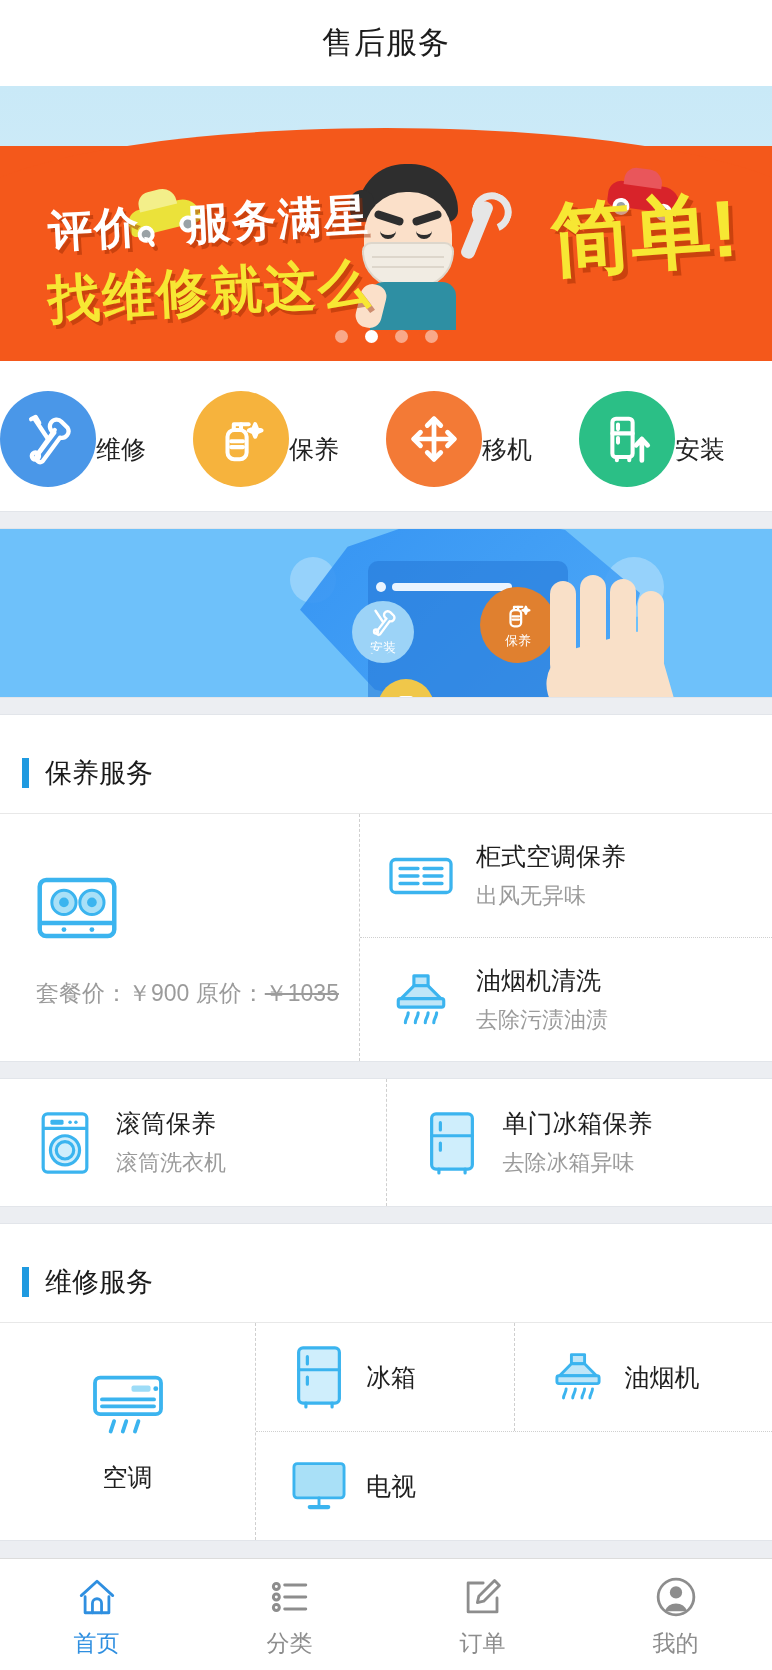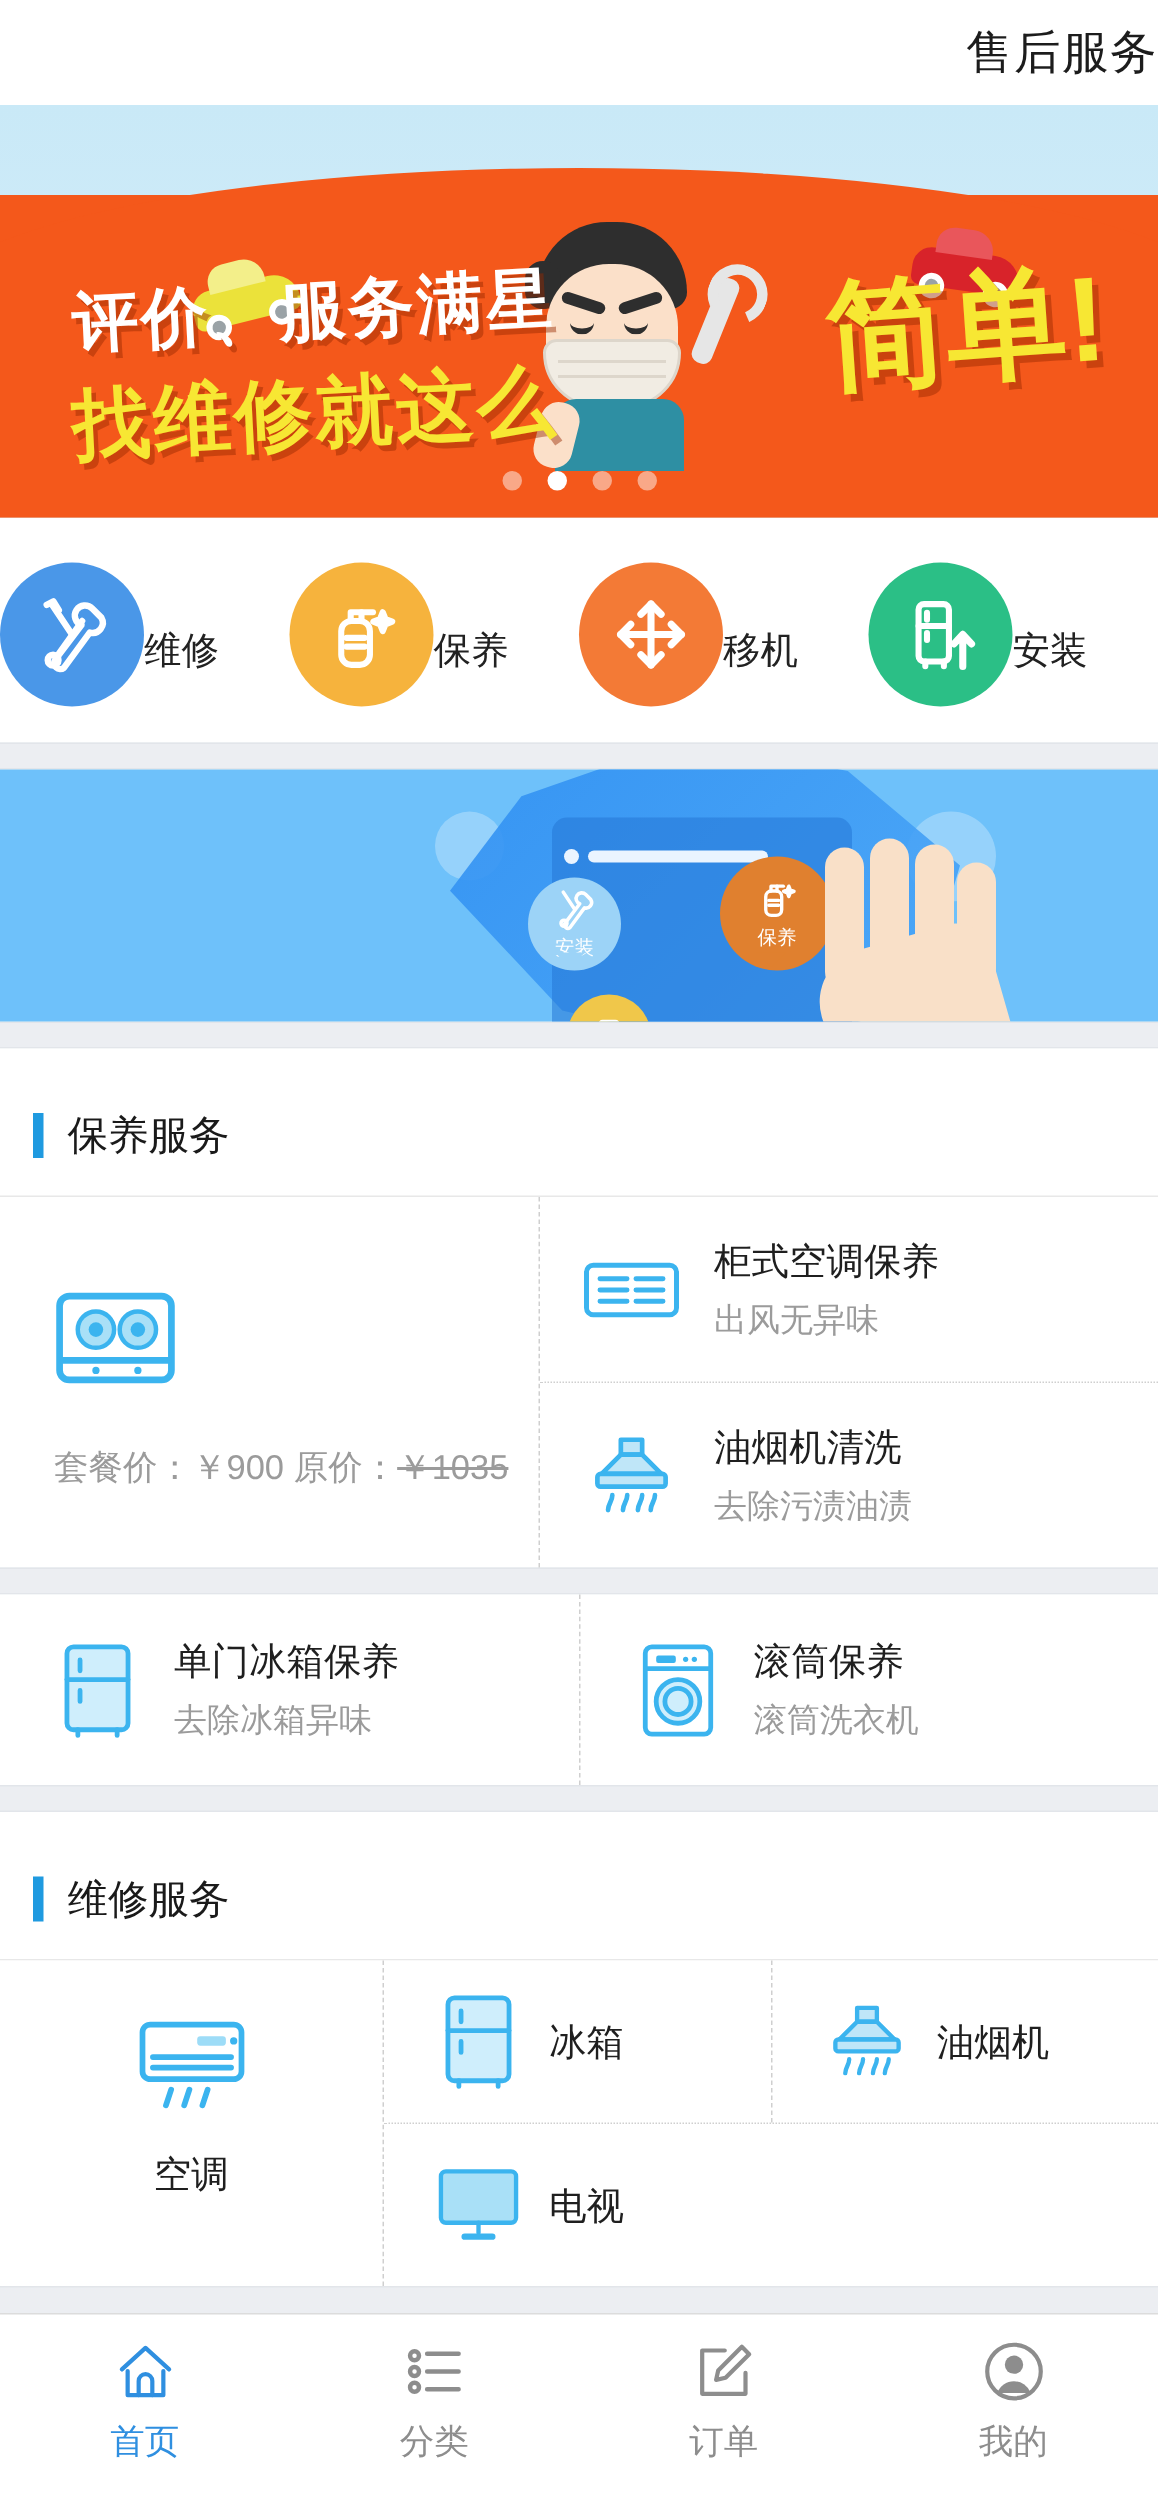--- a/index.html
+++ b/index.html
@@ -5,23 +5,23 @@
   * { box-sizing: border-box; margin: 0; padding: 0; }
   html, body {
     width: 772px;
     background: #ffffff;
     font-family: "Liberation Sans", "DejaVu Sans", sans-serif;
   }
   body { width: 772px; min-height: 1670px; position: relative; }
 
   
   .header {
-    height: 70px;
+    height: 86px;
     background: #ffffff;
-    display: flex; align-items: center; justify-content: flex-end;
+    display: flex; align-items: center; justify-content: center;
   }
   .header-title { font-size: 31px; color: #1c1c1c; letter-spacing: 1px; }
 
   
   .hero {
     position: relative;
     height: 275px;
     overflow: hidden;
     background: #bfe4f5;
   }
@@ -169,21 +169,21 @@
     flex:1; display:flex; align-items:center; gap: 22px;
     padding: 28px 0 28px 36px; min-height: 120px;
   }
   .care-cell + .care-cell { border-left: 1px dashed #cfcfcf; }
   .care-cell svg { width: 58px; height: 64px; flex:none; }
 
   
   .repair-grid { background:#fff; display:flex; }
   .rg-left {
     width: 256px; display:flex; flex-direction:column;
-    align-items:center; gap: 26px;
+    align-items:center; justify-content:center; gap: 26px;
     padding: 34px 0; border-right: 1px dashed #cfcfcf;
   }
   .rg-left svg { width: 80px; height: 66px; }
   .rg-right { flex:1; display:flex; flex-direction:column;justify-content:center; }
   .rg-row { display:flex; flex:1; }
   .rg-row + .rg-row { border-top: 1px dotted #cfcfcf; }
   .rg-cell { flex:1; display:flex; align-items:center; gap: 18px; padding: 22px 0 22px 34px; min-height: 104px; }
   .rg-cell + .rg-cell { border-left: 1px dashed #cfcfcf; }
   .rg-cell svg { width: 58px; height: 64px; flex:none; }
   .rg-label { font-size: 25px; color:#1f1f1f; }
@@ -410,45 +410,45 @@
     </div>
 
   </div>
 </div>
 
 <div class="gap"></div>
 
 <div class="care-row2">
 
   <div class="care-cell">
-    <svg viewBox="0 0 38 44" fill="none" stroke="#3bb4ef" stroke-width="2.2" stroke-linecap="round" stroke-linejoin="round">
-      <rect x="5" y="2" width="28" height="38" rx="3" fill="#cfeefc"></rect>
-      <path d="M5 17h28"></path>
-      <path d="M11 8v5M11 22v5"></path>
-      <path d="M10 40v2.6M28 40v2.6"></path>
-    </svg>
-    <div class="care-item-txt">
-      <div class="care-item-name">单门冰箱保养</div>
-      <div class="care-item-sub">去除冰箱异味</div>
-    </div>
-  </div>
-
-  <div class="care-cell">
     <svg viewBox="0 0 38 44" fill="none" stroke="#3bb4ef" stroke-width="2.2" stroke-linejoin="round">
       <rect x="4" y="2" width="30" height="40" rx="3"></rect>
       <path d="M4 12h30"></path>
       <rect x="9" y="6" width="9" height="3.4" rx="1" fill="#3bb4ef" stroke="none"></rect>
       <circle cx="22.5" cy="7.7" r="1.2" fill="#3bb4ef" stroke="none"></circle>
       <circle cx="26.5" cy="7.7" r="1.2" fill="#3bb4ef" stroke="none"></circle>
       <circle cx="19" cy="27" r="10" fill="#cfeefc"></circle>
       <circle cx="19" cy="27" r="6" fill="none"></circle>
     </svg>
     <div class="care-item-txt">
       <div class="care-item-name">滚筒保养</div>
       <div class="care-item-sub">滚筒洗衣机</div>
+    </div>
+  </div>
+
+  <div class="care-cell">
+    <svg viewBox="0 0 38 44" fill="none" stroke="#3bb4ef" stroke-width="2.2" stroke-linecap="round" stroke-linejoin="round">
+      <rect x="5" y="2" width="28" height="38" rx="3" fill="#cfeefc"></rect>
+      <path d="M5 17h28"></path>
+      <path d="M11 8v5M11 22v5"></path>
+      <path d="M10 40v2.6M28 40v2.6"></path>
+    </svg>
+    <div class="care-item-txt">
+      <div class="care-item-name">单门冰箱保养</div>
+      <div class="care-item-sub">去除冰箱异味</div>
     </div>
   </div>
 
 </div>
 
 <div class="gap"></div>
 
 <div class="sec-head">
   <div class="sec-bar"></div>
   <div class="sec-title">维修服务</div>

